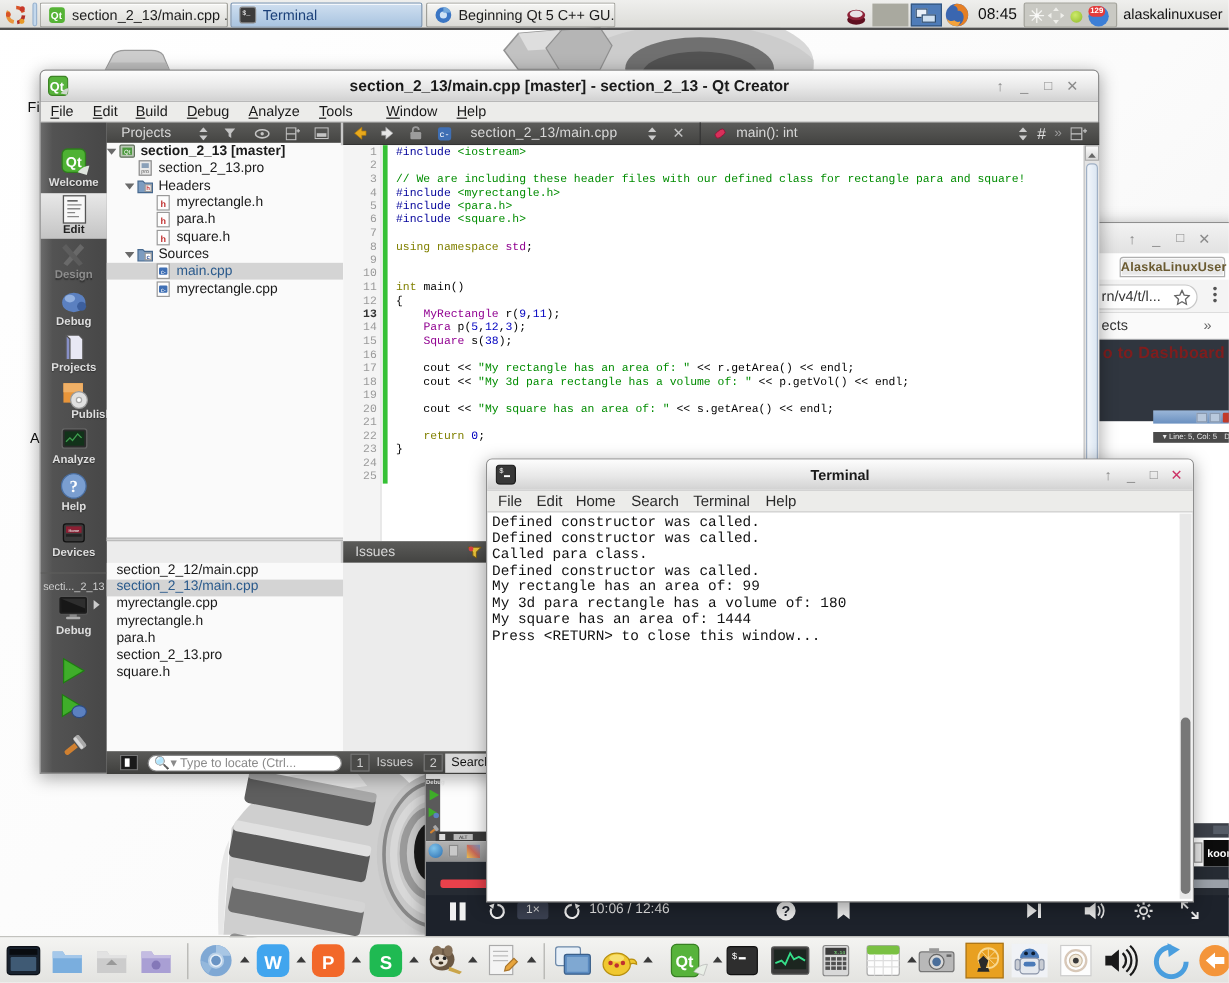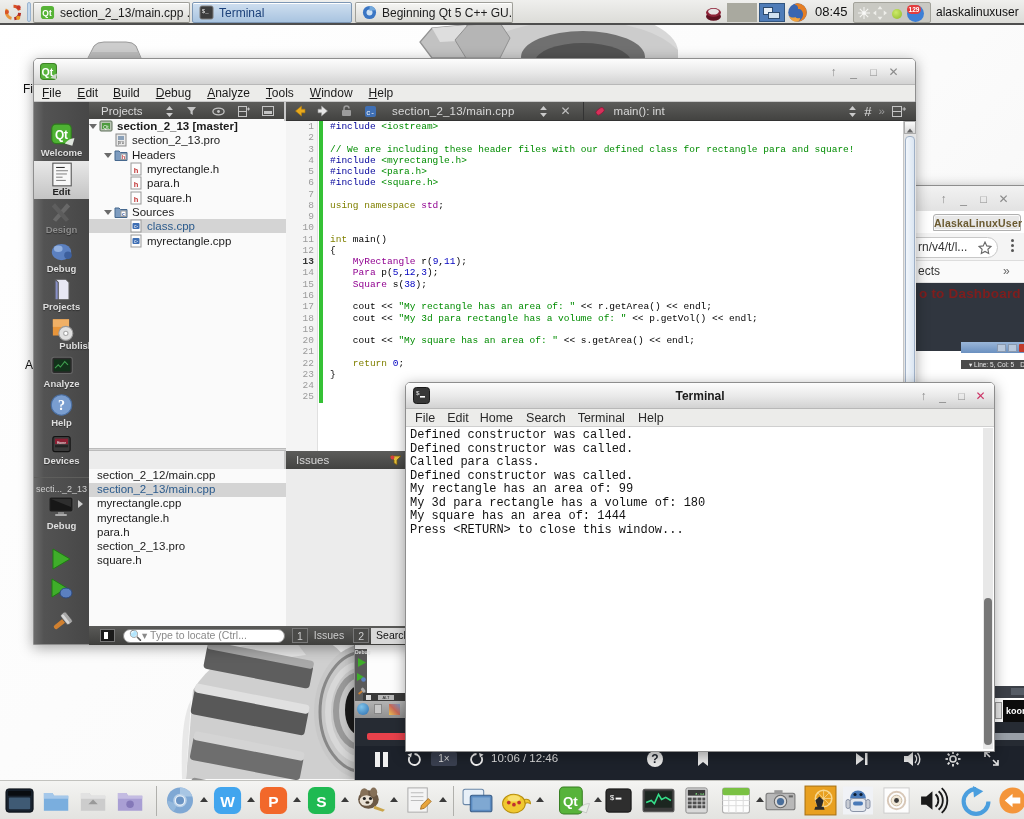--- a/index.html
+++ b/index.html
@@ -182,35 +182,36 @@
   </div>
 </div>
 
 <div id="qtc" class="win" style="left:33px;top:58px;width:883px;height:587px">
   <div class="tbar">
     <svg style="margin-left:6px" width="17" height="17" viewBox="0 0 16 16">
         <rect x="0.5" y="0.5" width="15" height="15" rx="3" fill="#57b33b" stroke="#3d8326"></rect>
         <text x="7" y="12" font-size="10" font-weight="bold" fill="#fff" text-anchor="middle" font-family="Liberation Sans">Qt</text>
         <path d="M10 14c2-3 5-4 6-4l-1 5z" fill="#cfd8cd"></path>
       </svg>
+    <div class="title">section_2_13/main.cpp [master] - section_2_13 - Qt Creator</div>
     <div class="wbtns" style="right:16px">
         <span>↑</span>
         <span>_</span>
         <span style="font-size:11px">□</span>
         <span>✕</span>
       </div>
   </div>
   <div id="qmenu" style="height:17px;background:#ececea;border-bottom:1px solid #c8c8c8;display:flex;align-items:center;font-size:12px;color:#1a1a1a">
     <span style="margin-left:8px"><u>F</u>ile</span>
       <span style="margin-left:16px"><u>E</u>dit</span>
       <span style="margin-left:15px"><u>B</u>uild</span>
       <span style="margin-left:16px"><u>D</u>ebug</span>
       <span style="margin-left:16px"><u>A</u>nalyze</span>
       <span style="margin-left:16px"><u>T</u>ools</span>
-      <span style="margin-left:16px"><u>W</u>indow</span>
+      <span style="margin-left:28px"><u>W</u>indow</span>
       <span style="margin-left:16px"><u>H</u>elp</span>
   </div>
 
   <div class="abs" style="left:0;top:43px;width:55px;bottom:0;background:linear-gradient(90deg,#6b6b6b,#535353 18%,#474747)"></div>
   <div id="qside" class="abs" style="left:0;top:43px;width:55px;bottom:0;color:#dedede;font-size:9.5px;font-weight:bold;text-align:center"><div style="position:absolute;left:0;top:20.0px;width:55px;height:38.5px;">
   <svg style="position:absolute;left:14px;top:0px" width="27" height="27" viewBox="0 0 24 25">
           <rect x="3" y="2" width="18" height="18" rx="4" fill="#4eb233" stroke="#2e7d1c"></rect>
           <text x="12" y="16" font-size="11" font-weight="bold" fill="#fff" text-anchor="middle" font-family="Liberation Sans">Qt</text>
           <path d="M15 20c3-4 7-5 9-5l-2 7z" fill="#dfe5de"></path>
         </svg>
@@ -384,21 +385,21 @@
           <text x="9.5" y="10.5" font-size="5" font-weight="bold" fill="#3858a0" text-anchor="middle">c</text>
         </svg>
         <span style="position:absolute;left:43px;white-space:nowrap;">Sources</span>
       </div>
       <div style="position:absolute;left:0;top:100.1px;width:197px;height:14.3px;background:#d4d4d4;display:flex;align-items:center">
         <svg style="position:absolute;left:40px" width="14" height="14" viewBox="0 0 14 14">
           <rect x="2" y="1" width="10" height="12" fill="#fdfdfd" stroke="#999"></rect>
           <rect x="3.5" y="4" width="7" height="6" rx="1" fill="#3f6fb4"></rect>
           <text x="7" y="9" font-size="5" fill="#fff" text-anchor="middle">c-</text>
         </svg>
-        <span style="position:absolute;left:58px;white-space:nowrap;color:#2a5a8c;">class.cpp</span>
+        <span style="position:absolute;left:58px;white-space:nowrap;color:#2a5a8c;">main.cpp</span>
       </div>
       <div style="position:absolute;left:0;top:114.4px;width:197px;height:14.3px;display:flex;align-items:center">
         <svg style="position:absolute;left:40px" width="14" height="14" viewBox="0 0 14 14">
           <rect x="2" y="1" width="10" height="12" fill="#fdfdfd" stroke="#999"></rect>
           <rect x="3.5" y="4" width="7" height="6" rx="1" fill="#3f6fb4"></rect>
           <text x="7" y="9" font-size="5" fill="#fff" text-anchor="middle">c-</text>
         </svg>
         <span style="position:absolute;left:58px;white-space:nowrap;">myrectangle.cpp</span>
       </div>
     </div>

